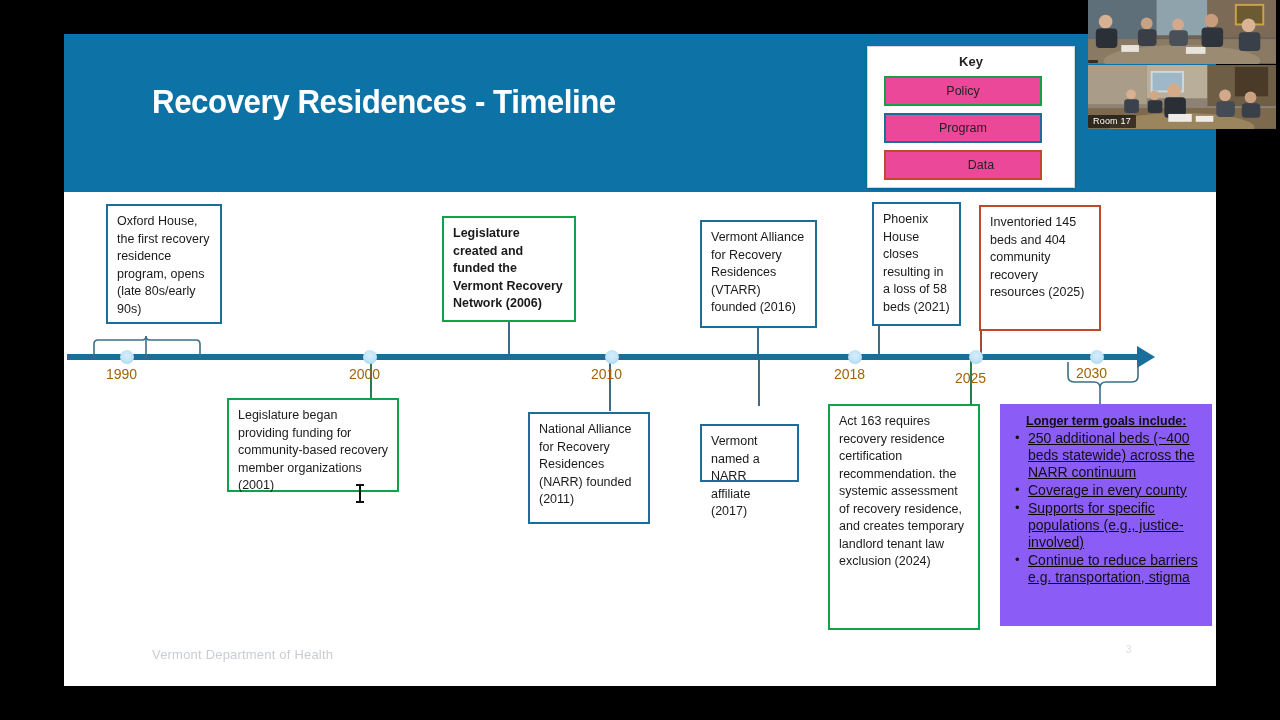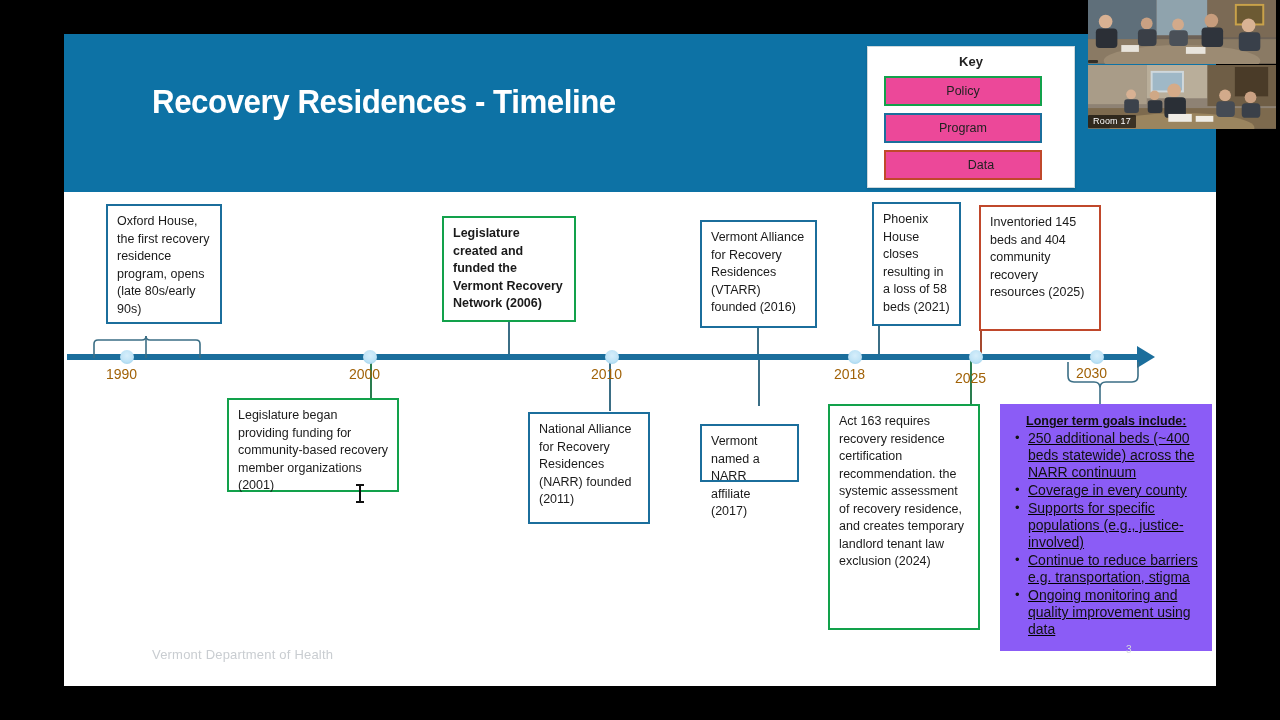--- a/index.html
+++ b/index.html
@@ -163,21 +163,20 @@
       <span>Act 163 requires recovery residence certification recommendation. the systemic assessment of recovery residence, and creates temporary landlord tenant law exclusion (2024)</span>
     </div>
 
     <div id="goals">
       <div id="goalshead">Longer term goals include:</div>
       <ul id="goalslist">
         <li>250 additional beds (~400 beds statewide) across the NARR continuum</li>
         <li>Coverage in every county</li>
         <li>Supports for specific populations (e.g., justice-involved)</li>
         <li>Continue to reduce barriers e.g. transportation, stigma</li>
-        <li>Ongoing monitoring and quality improvement using data</li>
       </ul>
     </div>
 
     <div id="footer">Vermont Department of Health</div>
     <div id="slideno">3</div>
 
     <div id="icursor"></div>
   </div>
 
   <div id="zoommark">Powered by Zoom</div>

